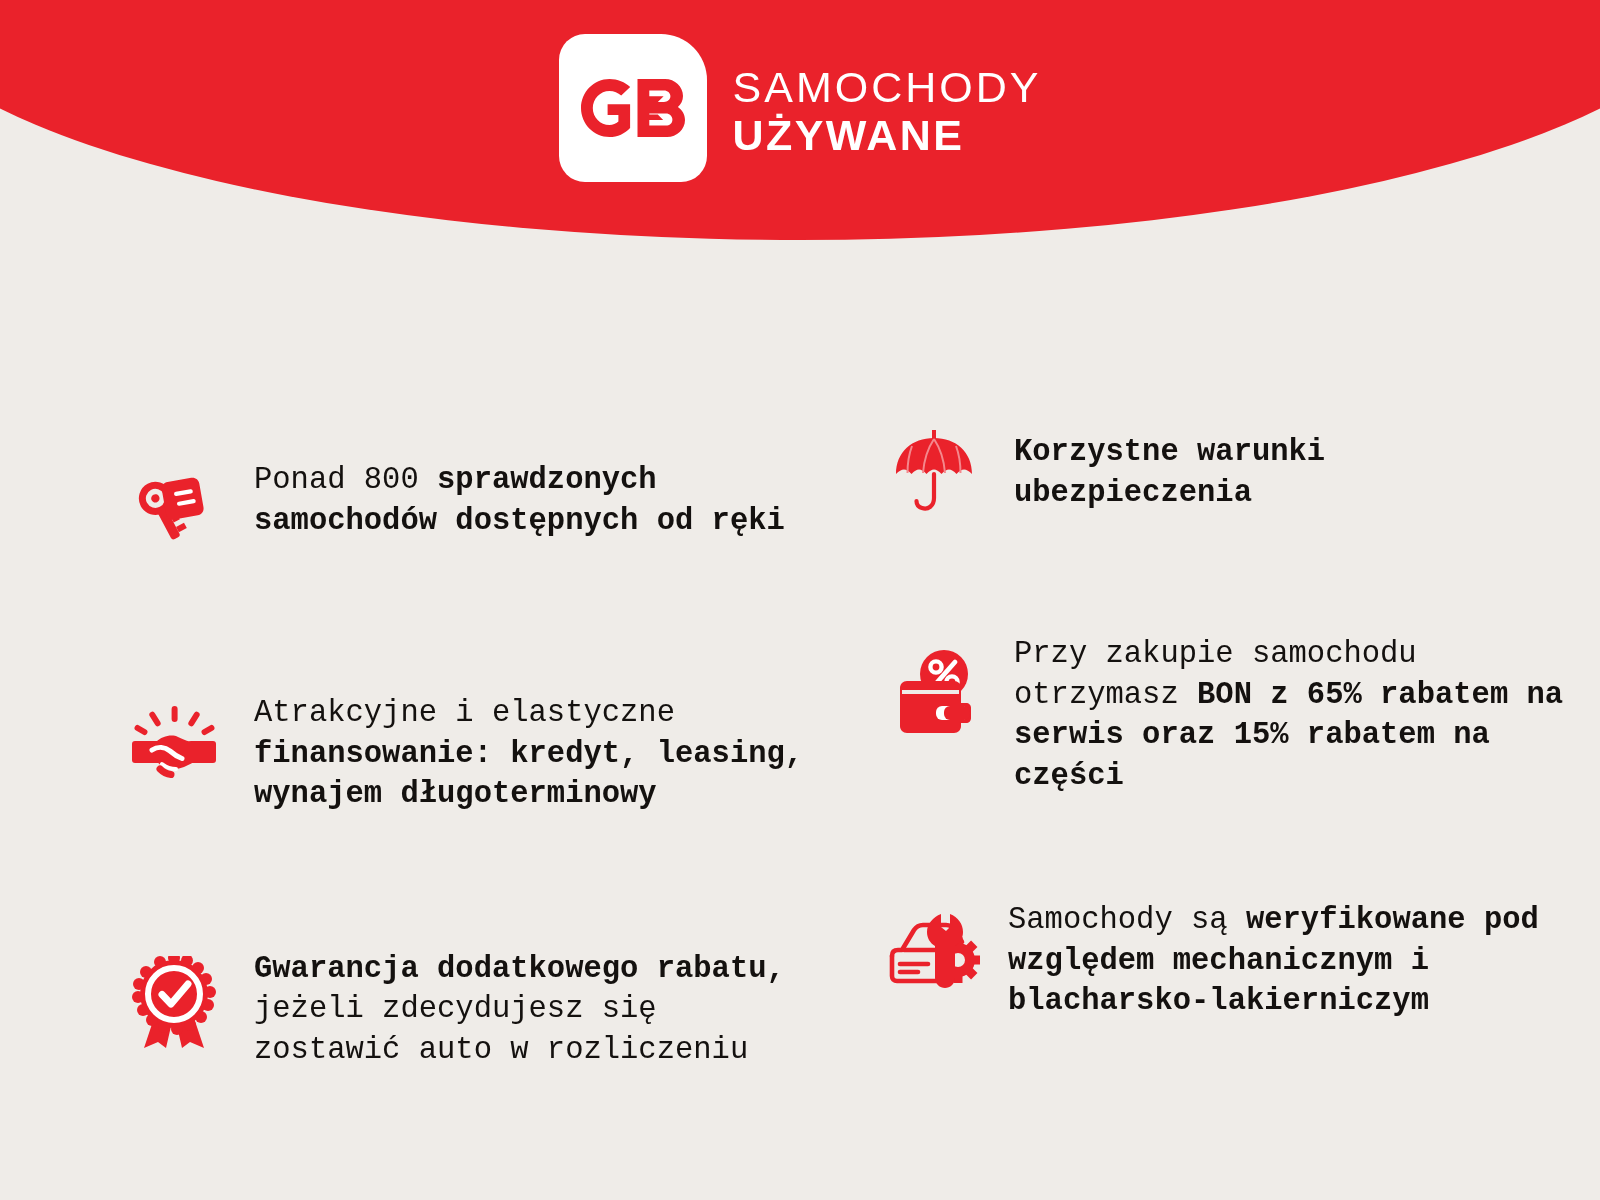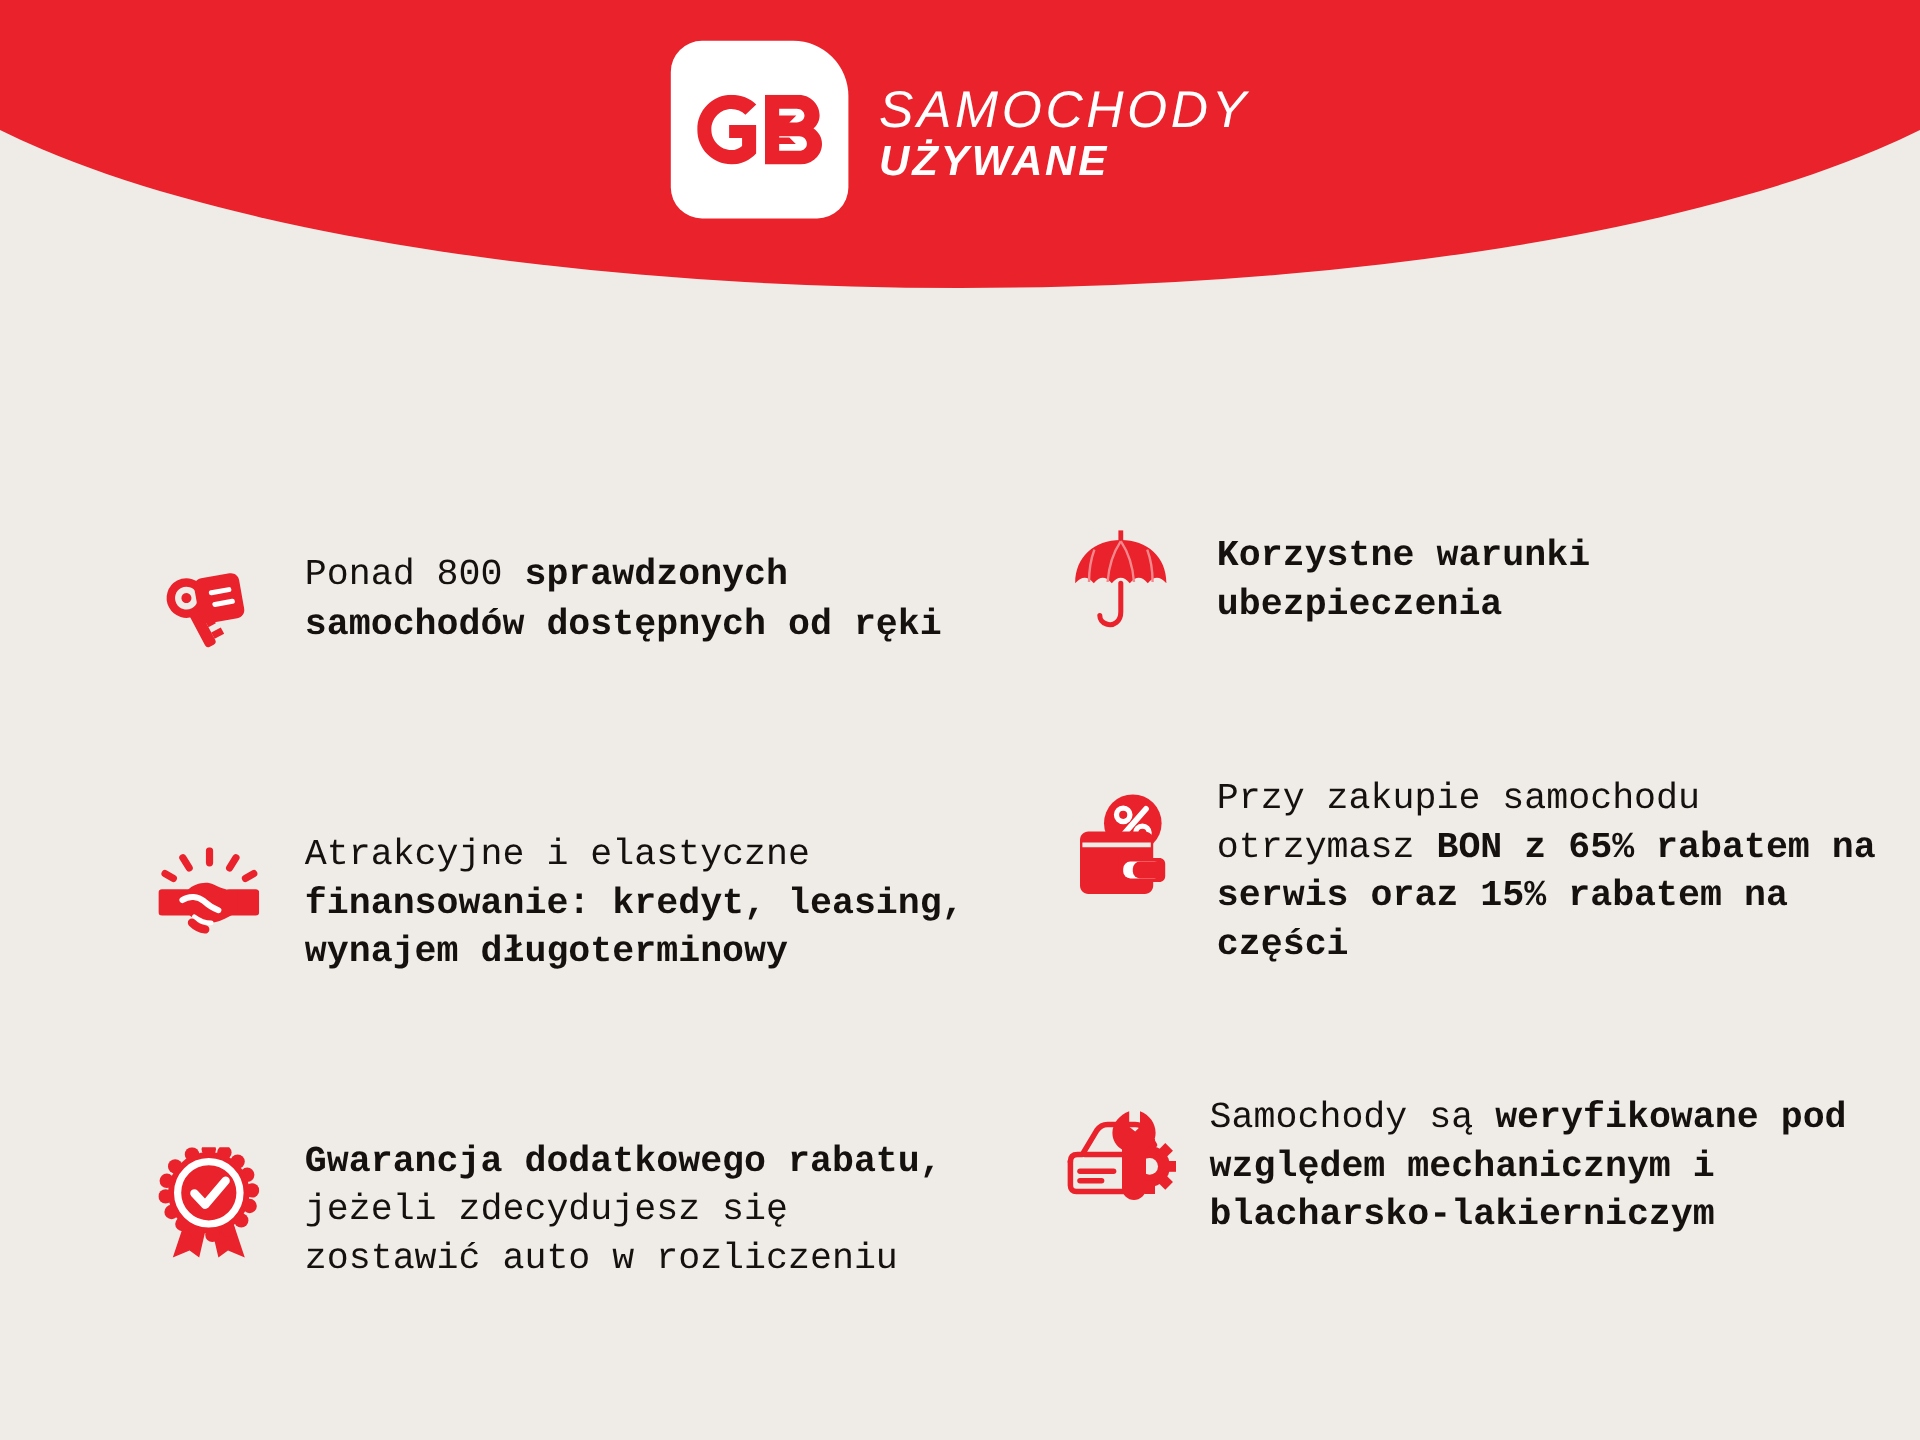--- a/index.html
+++ b/index.html
@@ -39,21 +39,20 @@
   #brand-lockup {
     position: absolute;
     left: 0;
     top: 0;
     width: 1600px;
     height: 240px;
     display: flex;
     align-items: flex-start;
     justify-content: center;
     z-index: 3;
-    font-style: italic;
   }
   #brand-inner {
     display: flex;
     align-items: center;
     margin-top: 34px;
     gap: 26px;
   }
 
   
   #logo-mark {
@@ -79,21 +78,21 @@
   #brand-line1 {
     color: #ffffff;
     font-size: 43px;
     font-weight: 400;
     letter-spacing: 3.0px;
     line-height: 1.06;
     white-space: nowrap;
   }
   #brand-line2 {
     color: #ffffff;
-    font-size: 35px;
+    font-size: 43px;
     font-weight: 700;
     letter-spacing: 2.4px;
     line-height: 1.12;
     white-space: nowrap;
   }
 
   
   #features-grid {
     position: absolute;
     left: 0;
@@ -133,21 +132,21 @@
     font-weight: 400;
     padding-top: 2px;
     max-width: 560px;
   }
   .feature-text b { font-weight: 700; }
 
   
   #feature-item-cars      { margin-top: 28px; }
   #feature-item-financing { margin-top: 119px; }
   #feature-item-guarantee { margin-top: 116px; }
-  #feature-item-insurance { margin-top: 12px; }
+  #feature-item-insurance { }
   #feature-item-voucher   { margin-top: 100px; }
   #feature-item-inspection{ margin-top: 86px; gap: 28px; }
 
   
   #feature-item-cars      .feature-icon { margin-top: 6px; }
   #feature-item-financing .feature-icon { margin-top: 8px; }
   #feature-item-guarantee .feature-icon { margin-top: 10px; }
   #feature-item-insurance .feature-icon { margin-top: -6px; }
   #feature-item-voucher   .feature-icon { margin-top: 14px; }
   #feature-item-inspection.feature-item .feature-icon { margin-top: 6px; }

